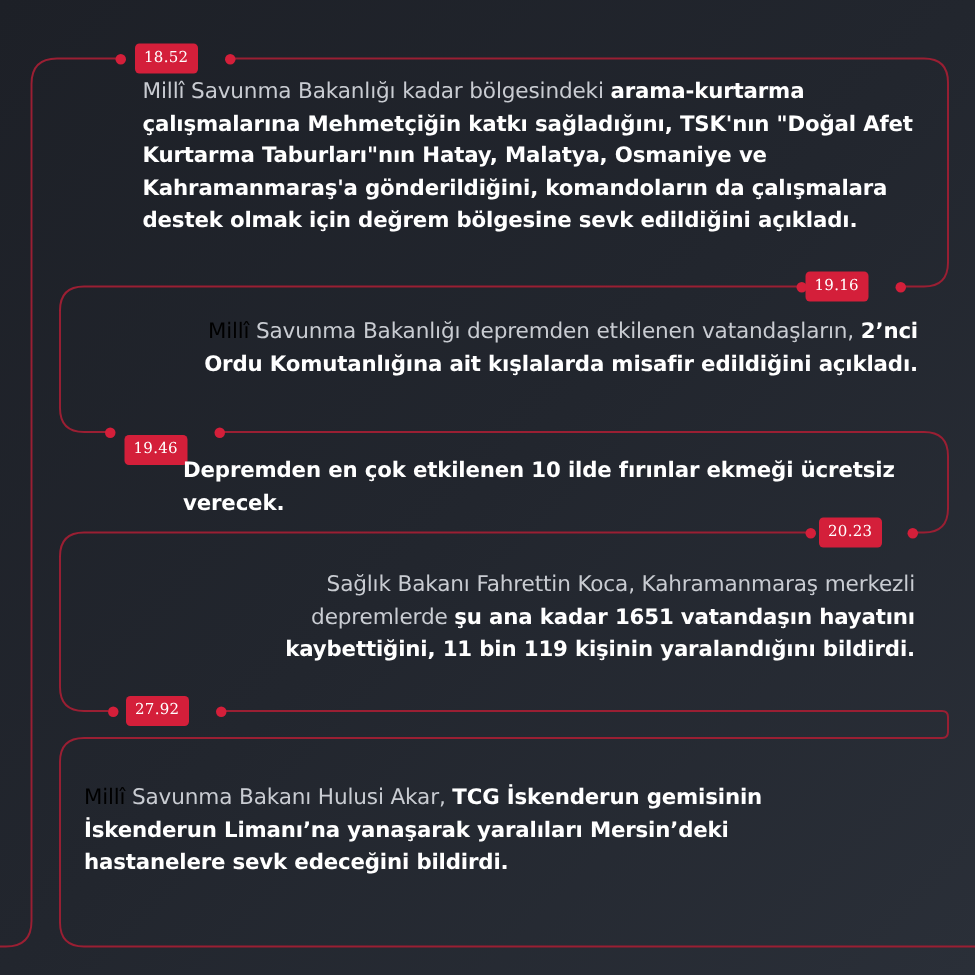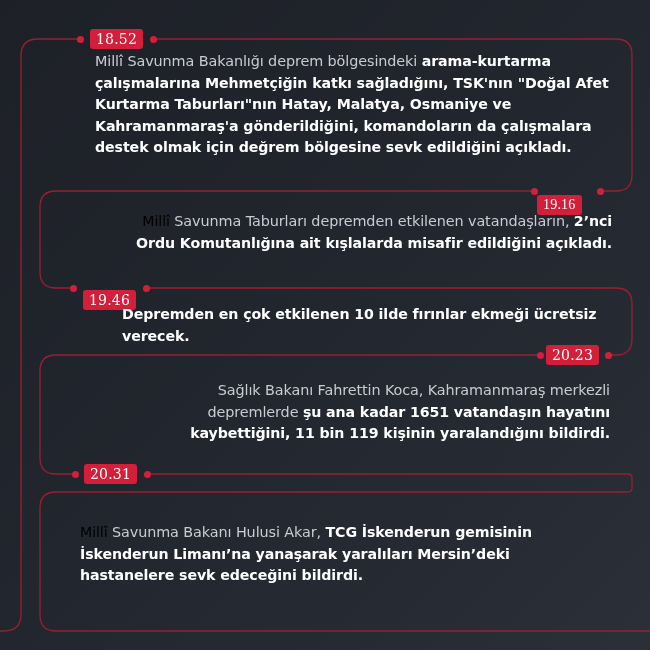--- a/index.html
+++ b/index.html
@@ -5,21 +5,21 @@
   html, body { margin:0; padding:0; }
   body {
     width:650px; height:650px; overflow:hidden; position:relative;
     background: linear-gradient(135deg, #1d2027 0%, #22262e 50%, #2a2f38 100%);
     font-family: "DejaVu Sans", sans-serif;
     color:#ffffff;
   }
   svg.lines { position:absolute; left:0; top:0; width:650px; height:650px; }
   .badge {
     position:absolute; background:#d41f3a; color:#fff;
-    font-family:"DejaVu Serif", serif; font-size:14px; line-height:20px;
+    font-family:"DejaVu Serif", serif; font-size:10px; line-height:20px;
     height:20px; padding:0 6px; border-radius:3px; letter-spacing:0.2px;
   }
   .dot { position:absolute; width:7px; height:7px; border-radius:50%; background:#d41f3a; }
   .txt {
     position:absolute; font-size:14.2px; line-height:21.5px; color:#ffffff;
     letter-spacing:-0.1px;
   }
   .txt .l { font-weight:normal; color:#c9ccd2; font-size:14.4px; }
   .txt .m { color:#000000; }
   .txt .b { font-weight:bold; color:#ffffff;text-align:center; }
@@ -42,42 +42,42 @@
     <path d="M540 355 L56 355 Q40 355 40 371 L40 458 Q40 474 56 474 L72 474"></path>
 
     <path d="M145 474 L628 474 Q632 474 632 478 L632 488 Q632 492 628 492 L56 492 Q40 492 40 508 L40 615 Q40 631 56 631 L650 631"></path>
   </g>
 </svg>
 
 <div class="dot" style="left:77px;top:35.5px;"></div>
 <div class="badge" style="left:90px;top:29px;">18.52</div>
 <div class="dot" style="left:150px;top:35.5px;"></div>
 <div class="txt" style="left:95px;top:51px;width:545px;">
-  <span class="l">Millî Savunma Bakanlığı deprem bölgesindeki </span><span class="b">arama-kurtarma çalışmalarına Mehmetçiğin katkı sağladığını, TSK'nın "Doğal Afet Kurtarma Taburları"nın Hatay, Malatya, Osmaniye ve Kahramanmaraş'a gönderildiğini, komandoların da çalışmalara destek olmak için değrem bölgesine sevk edildiğini açıkladı.</span>
+  <span class="l">Millî Savunma Bakanlığı kadar bölgesindeki </span><span class="b">arama-kurtarma çalışmalarına Mehmetçiğin katkı sağladığını, TSK'nın "Doğal Afet Kurtarma Taburları"nın Hatay, Malatya, Osmaniye ve Kahramanmaraş'a gönderildiğini, komandoların da çalışmalara destek olmak için değrem bölgesine sevk edildiğini açıkladı.</span>
 </div>
 
 <div class="dot" style="left:530.5px;top:187.5px;"></div>
-<div class="badge" style="left:537px;top:195px;font-family:Liberation Serif, serif;">19.16</div>
+<div class="badge" style="left:537px;top:181px;">19.16</div>
 <div class="dot" style="left:597px;top:187.5px;"></div>
 <div class="txt right" style="left:118px;top:211px;width:494px;">
-  <span class="m">Millî</span><span class="l"> Savunma Taburları depremden etkilenen vatandaşların, </span><span class="b">2’nci Ordu Komutanlığına ait kışlalarda misafir edildiğini açıkladı.</span>
+  <span class="m">Millî</span><span class="l"> Savunma Bakanlığı depremden etkilenen vatandaşların, </span><span class="b">2’nci Ordu Komutanlığına ait kışlalarda misafir edildiğini açıkladı.</span>
 </div>
 
 <div class="dot" style="left:69.5px;top:284.5px;"></div>
 <div class="badge" style="left:83px;top:290px;">19.46</div>
 <div class="dot" style="left:143px;top:284.5px;"></div>
 <div class="txt" style="left:95px;top:304px;width:480px;margin-left:27px;">
   <span class="b">Depremden en çok etkilenen 10 ilde fırınlar ekmeği ücretsiz verecek.</span>
 </div>
 
 <div class="dot" style="left:536.5px;top:351.5px;"></div>
 <div class="badge" style="left:546px;top:345px;text-align:center;">20.23</div>
 <div class="dot" style="left:605px;top:351.5px;"></div>
 <div class="txt right" style="left:158px;top:380px;width:452px;">
   <span class="l">Sağlık Bakanı Fahrettin Koca, Kahramanmaraş merkezli depremlerde </span><span class="b">şu ana kadar 1651 vatandaşın hayatını kaybettiğini, 11 bin 119 kişinin yaralandığını bildirdi.</span>
 </div>
 
 <div class="dot" style="left:72px;top:470.5px;"></div>
-<div class="badge" style="left:84px;top:464px;">20.31</div>
+<div class="badge" style="left:84px;top:464px;">27.92</div>
 <div class="dot" style="left:144px;top:470.5px;"></div>
-<div class="txt" style="left:80px;top:522px;width:500px;">
+<div class="txt" style="left:56px;top:522px;width:500px;">
   <span class="m">Millî</span><span class="l"> Savunma Bakanı Hulusi Akar, </span><span class="b">TCG İskenderun gemisinin İskenderun Limanı’na yanaşarak yaralıları Mersin’deki hastanelere sevk edeceğini bildirdi.</span>
 </div>
 
 </body></html>

